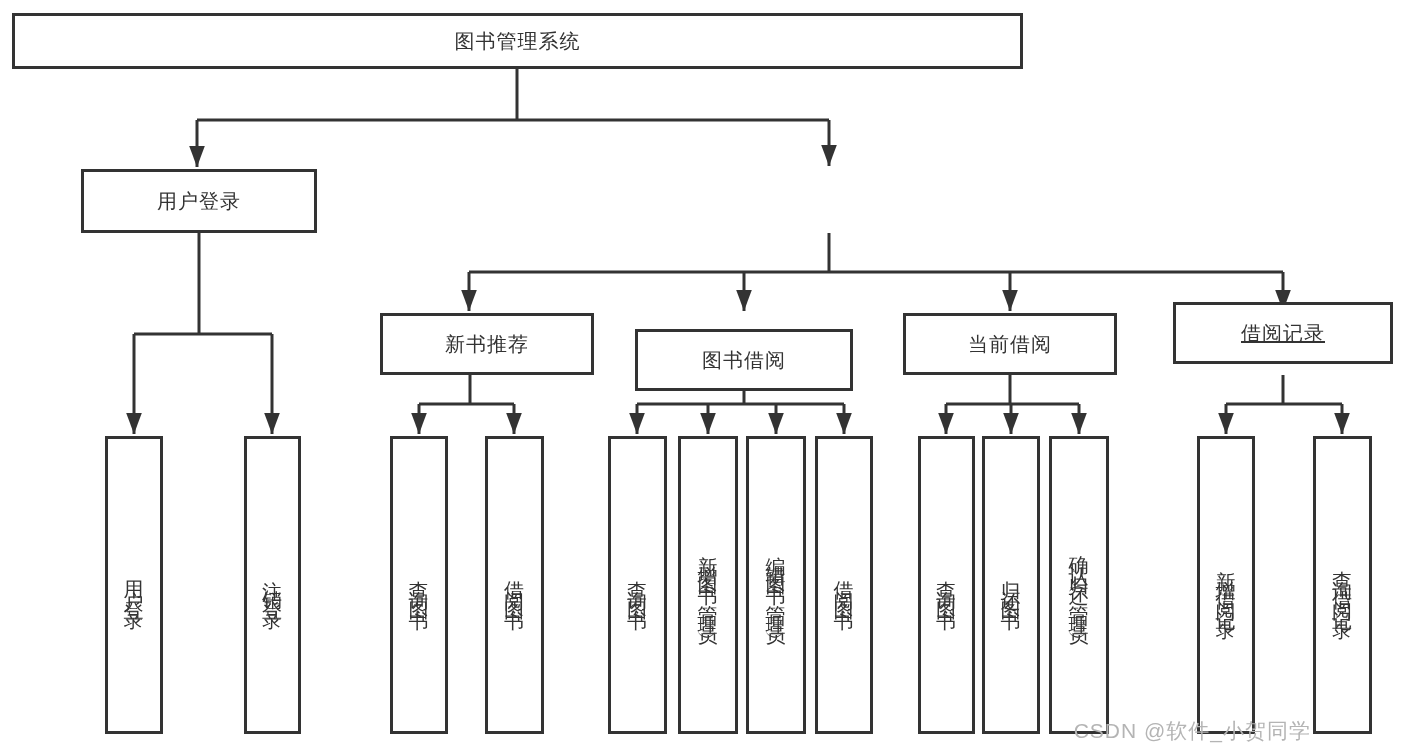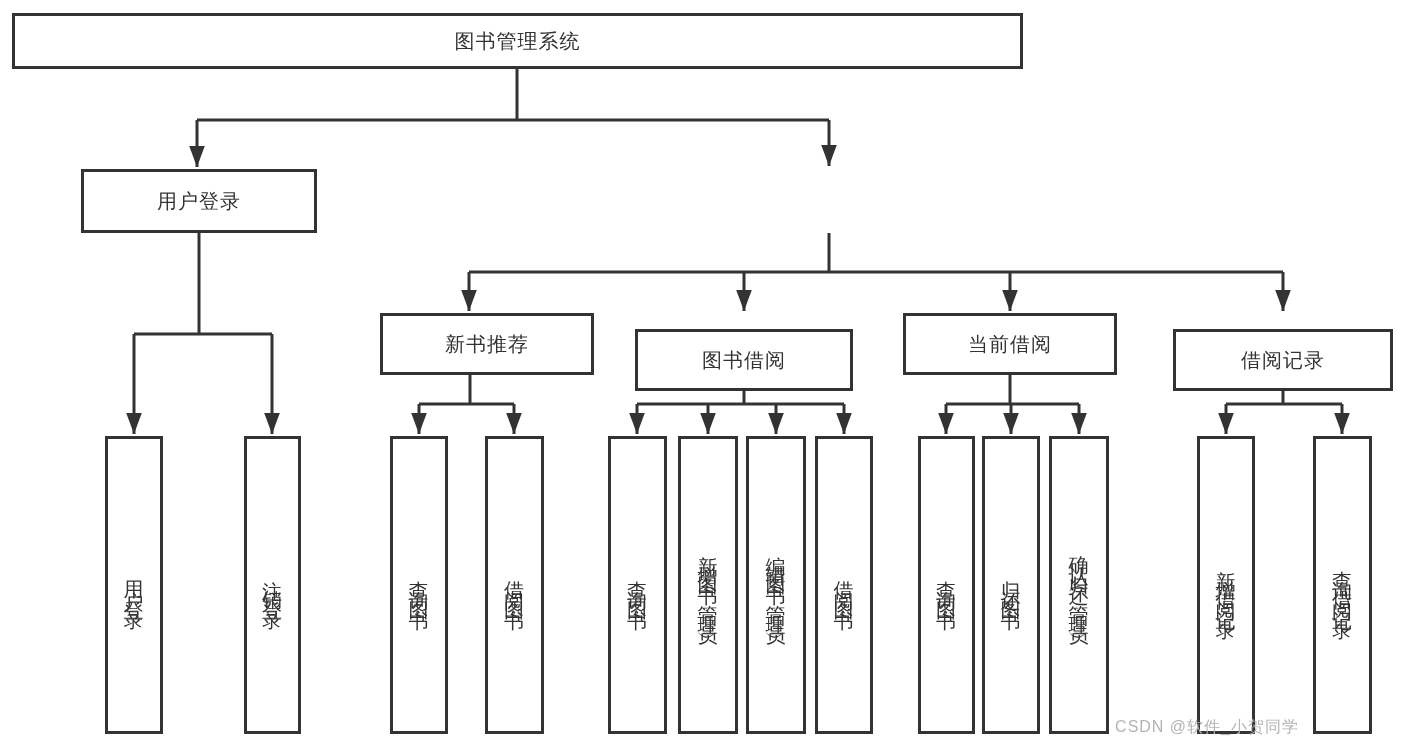--- a/index.html
+++ b/index.html
@@ -5,21 +5,21 @@
   :root{
     --line:#333333; --box_border:#333333; --box_fill:#ffffff;
     --text:#333333; --watermark:#b4b4b4; --background:#ffffff;
   }
   html,body{margin:0;padding:0;}
   body{
     width:1405px;height:747px;background:var(--background);
     font-family:"Liberation Sans","DejaVu Sans",sans-serif;
     position:relative;overflow:hidden;color:var(--text);
   }
-  .canvas{position:absolute;left:0;top:0;width:1303px;height:747px;}
+  .canvas{position:absolute;left:0;top:0;width:1303px;height:747px;padding-left:12px;}
   svg.connectors{position:absolute;left:0;top:0;width:1405px;height:747px;}
   svg.connectors path{stroke:var(--line);stroke-width:3;fill:none;}
   svg.connectors marker path{fill:var(--line);stroke:none;}
   .box{
     position:absolute;box-sizing:border-box;
     border:3px solid var(--box_border);background:var(--box_fill);
     display:flex;align-items:center;justify-content:center;
     font-size:20px;color:var(--text);z-index:2;
   }
   .h{letter-spacing:1px;}
@@ -27,39 +27,39 @@
     writing-mode:vertical-rl;text-orientation:mixed;
     letter-spacing:10px;line-height:1;font-size:20px;
   }
   
   .p-root{left:12px;top:13px;width:1011px;height:56px;}
   .p-user-login{left:81px;top:169px;width:236px;height:64px;}
   .p-book-management{left:712px;top:168px;width:235px;height:65px;}
   .p-new-book-rec{left:380px;top:313px;width:214px;height:62px;}
   .p-book-borrow{left:635px;top:313px;width:218px;height:62px;margin-top:16px;}
   .p-current-borrow{left:903px;top:313px;width:214px;height:62px;}
-  .p-borrow-records{left:1173px;top:329px;width:220px;height:62px;}
+  .p-borrow-records{left:1173px;top:302px;width:220px;height:62px;text-decoration:underline;}
   
   .leaf{top:436px;height:298px;}
   .p-user-login-leaf{left:105px;width:58px;}
   .p-logout-leaf{left:244px;width:57px;}
   .p-nbr-query-books{left:390px;width:58px;}
   .p-nbr-borrow-books{left:485px;width:59px;}
   .p-bb-query-books{left:608px;width:59px;}
   .p-bb-add-books{left:678px;width:60px;}
   .p-bb-edit-books{left:746px;width:60px;}
   .p-bb-borrow-books{left:815px;width:58px;}
   .p-cb-query-books{left:918px;width:57px;}
   .p-cb-return-books{left:982px;width:58px;}
   .p-cb-confirm-return{left:1049px;width:60px;}
   .p-br-add-record{left:1197px;width:58px;}
   .p-br-query-record{left:1313px;width:59px;}
   .watermark{
     position:absolute;top:717px;right:4px;z-index:5;
-    font-size:16px;color:var(--watermark);letter-spacing:1px;white-space:nowrap;text-align:center;
+    font-size:21px;color:var(--watermark);letter-spacing:1px;white-space:nowrap;text-align:center;
   }
 </style>
 </head>
 <body>
 
 <div class="canvas">
 
   <svg class="connectors" viewBox="0 0 1405 747" xmlns="http://www.w3.org/2000/svg" aria-hidden="true">
     <defs>
       <marker id="ah" markerWidth="8" markerHeight="8" refX="7" refY="4" orient="auto">

